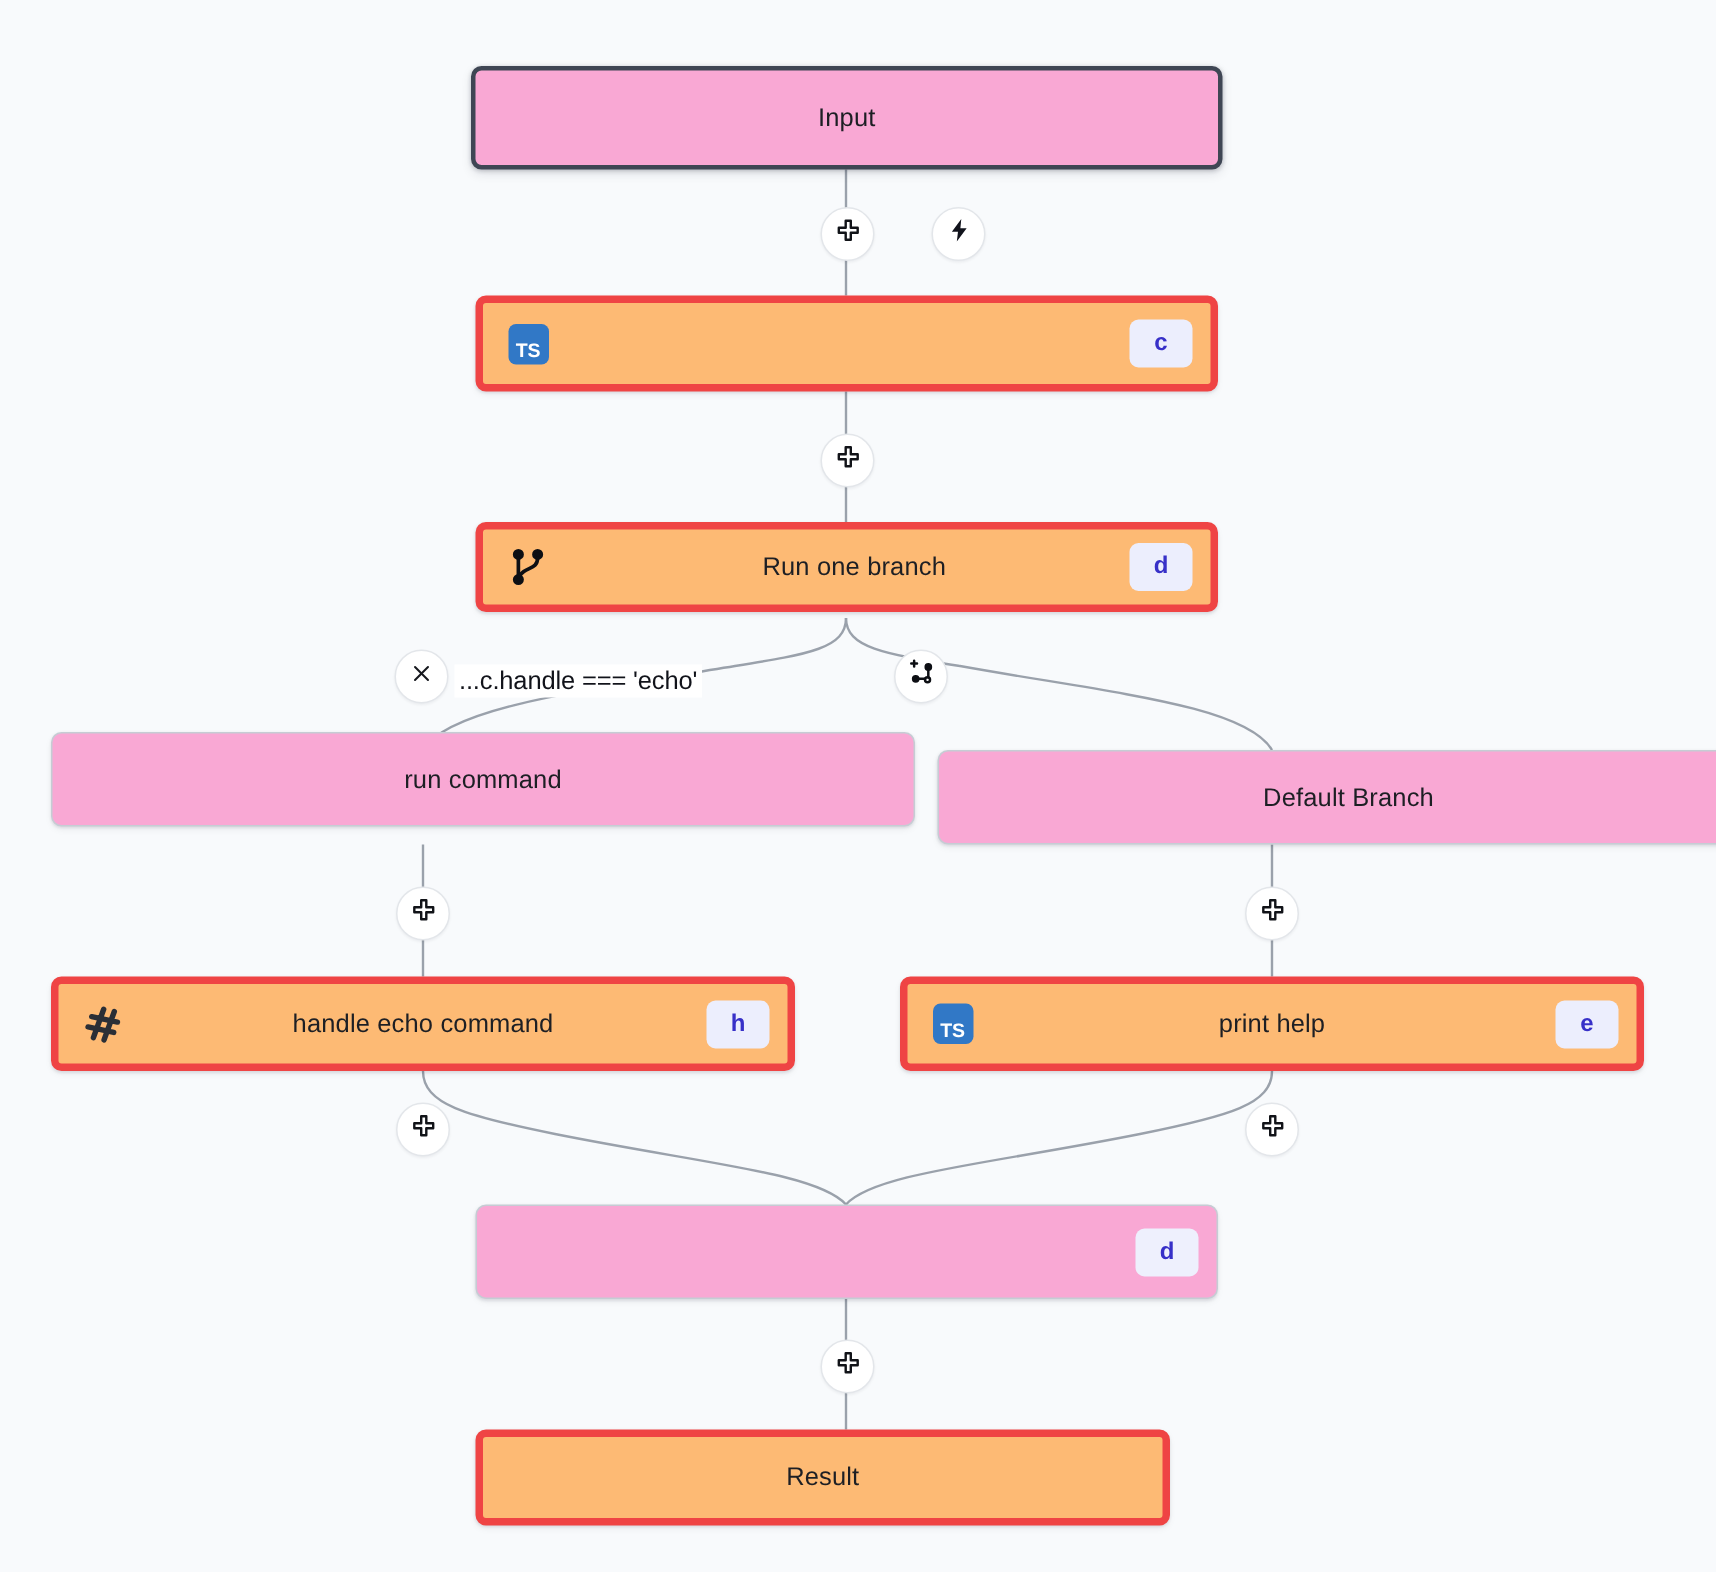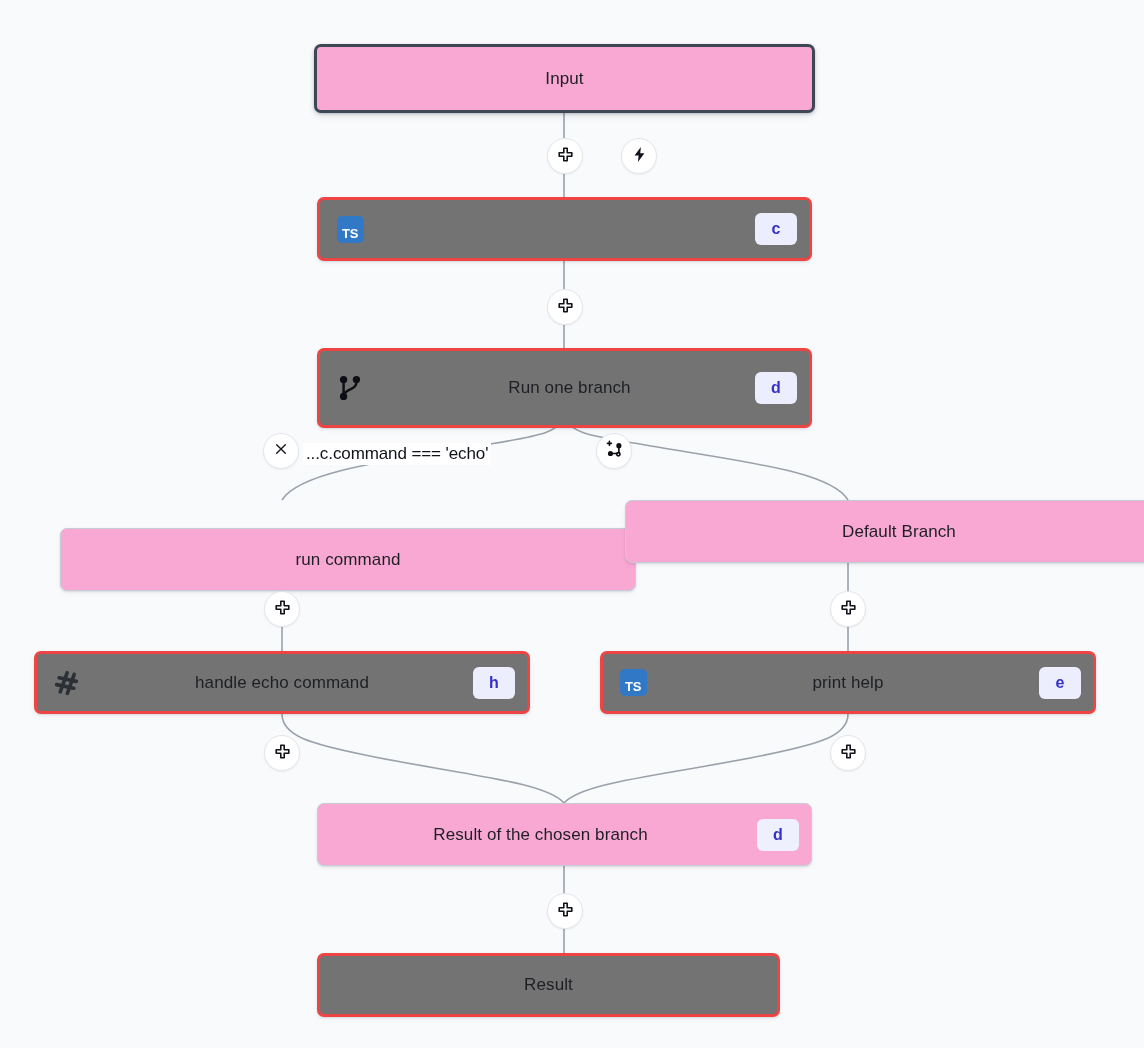--- a/index.html
+++ b/index.html
@@ -26,22 +26,22 @@
   }
   .node {
     position: absolute;
     box-sizing: border-box;
     display: flex;
     align-items: center;
     border-radius: 7px;
   }
   
   .node.step {
-    background: #737373;
-    border: 3px solid #ef4444;
+    background: #fdba74;
+    border: 5px solid #ef4444;
     box-shadow: 0 1px 2px rgba(17, 24, 39, 0.10), 0 2px 5px rgba(17,24,39,0.05);
   }
   
   .node.io {
     background: #f9a8d4;
     border: 1px solid #c6ccd4;
     box-shadow: 0 1px 2px rgba(17, 24, 39, 0.10), 0 2px 5px rgba(17,24,39,0.05);
   }
   
   .node.selected {
@@ -181,56 +181,56 @@
   </div>
 
   <div class="ctrl" style="left:547px; top:289px;">
     <span>
       <svg width="17" height="17" viewBox="0 0 20 20" fill="none" stroke="#111318" stroke-width="1.9" stroke-linejoin="round">
         <path d="M8,2.6 L12,2.6 L12,8 L17.4,8 L17.4,12 L12,12 L12,17.4 L8,17.4 L8,12 L2.6,12 L2.6,8 L8,8 Z"></path>
       </svg>
     </span>
   </div>
 
-  <div class="node step" style="left:317px; top:348px; width:495px; height:80px;padding-left:10px;">
+  <div class="node step" style="left:317px; top:348px; width:495px; height:60px;padding-left:10px;">
     <span class="node-icon">
       <svg width="28" height="28" viewBox="0 0 24 24" fill="none" stroke="#0d0f14" stroke-width="2.1" stroke-linecap="round">
         <circle cx="6.5" cy="4.8" r="2.1" fill="#0d0f14"></circle>
         <circle cx="6.5" cy="19.2" r="2.1" fill="#0d0f14"></circle>
         <circle cx="17.5" cy="4.8" r="2.1" fill="#0d0f14"></circle>
         <path d="M6.5,6.9 L6.5,17.1"></path>
         <path d="M17.5,6.9 C17.5,12.4 12.6,12.2 9.6,14.6 C8.3,15.6 7.4,16.5 6.8,17.4"></path>
       </svg>
     </span>
     <span class="node-label">Run one branch</span>
     <span class="node-badge">d</span>
   </div>
 
   <div class="ctrl" style="left:263px; top:433px;">
     <span>
       <svg width="16" height="16" viewBox="0 0 20 20" fill="none" stroke="#15171d" stroke-width="1.7" stroke-linecap="round">
         <path d="M4.6,4.6 L15.4,15.4 M15.4,4.6 L4.6,15.4"></path>
       </svg>
     </span>
   </div>
-  <div class="cond-label" style="left:303px; top:443px;">...c.command === 'echo'</div>
+  <div class="cond-label" style="left:303px; top:443px;">...c.handle === 'echo'</div>
   <div class="ctrl" style="left:596px; top:433px;">
     <span>
       <svg width="21" height="21" viewBox="0 0 24 24" fill="none" stroke="#0d0f14" stroke-width="1.9" stroke-linecap="round">
         <path d="M4.0,5.0 L8.4,5.0 M6.2,2.8 L6.2,7.2"></path>
         <circle cx="7.4" cy="16.6" r="2.0" fill="#0d0f14"></circle>
         <circle cx="17.0" cy="7.6" r="2.0" fill="#0d0f14"></circle>
         <circle cx="16.4" cy="17.4" r="1.9" fill="none"></circle>
         <path d="M9.4,16.6 L14.6,16.6"></path>
         <path d="M17.0,9.6 L17.0,15.6"></path>
       </svg>
     </span>
   </div>
 
-  <div class="node io" style="left:34px; top:528px; width:576px; height:63px;margin-left:26px;">
+  <div class="node io" style="left:34px; top:488px; width:576px; height:63px;">
     <span class="node-label">run command</span>
   </div>
 
   <div class="node io" style="left:600px; top:500px; width:548px; height:63px;margin-left:25px;">
     <span class="node-label">Default Branch</span>
   </div>
 
   <div class="ctrl" style="left:264px; top:591px;">
     <span>
       <svg width="17" height="17" viewBox="0 0 20 20" fill="none" stroke="#111318" stroke-width="1.9" stroke-linejoin="round">
@@ -275,21 +275,20 @@
 
   <div class="ctrl" style="left:830px; top:735px;">
     <span>
       <svg width="17" height="17" viewBox="0 0 20 20" fill="none" stroke="#111318" stroke-width="1.9" stroke-linejoin="round">
         <path d="M8,2.6 L12,2.6 L12,8 L17.4,8 L17.4,12 L12,12 L12,17.4 L8,17.4 L8,12 L2.6,12 L2.6,8 L8,8 Z"></path>
       </svg>
     </span>
   </div>
 
   <div class="node io" style="left:317px; top:803px; width:495px; height:63px;">
-    <span class="node-label" style="padding-right:48px;">Result of the chosen branch</span>
     <span class="node-badge" style="background:#eef0fd;">d</span>
   </div>
 
   <div class="ctrl" style="left:547px; top:893px;">
     <span>
       <svg width="17" height="17" viewBox="0 0 20 20" fill="none" stroke="#111318" stroke-width="1.9" stroke-linejoin="round">
         <path d="M8,2.6 L12,2.6 L12,8 L17.4,8 L17.4,12 L12,12 L12,17.4 L8,17.4 L8,12 L2.6,12 L2.6,8 L8,8 Z"></path>
       </svg>
     </span>
   </div>

